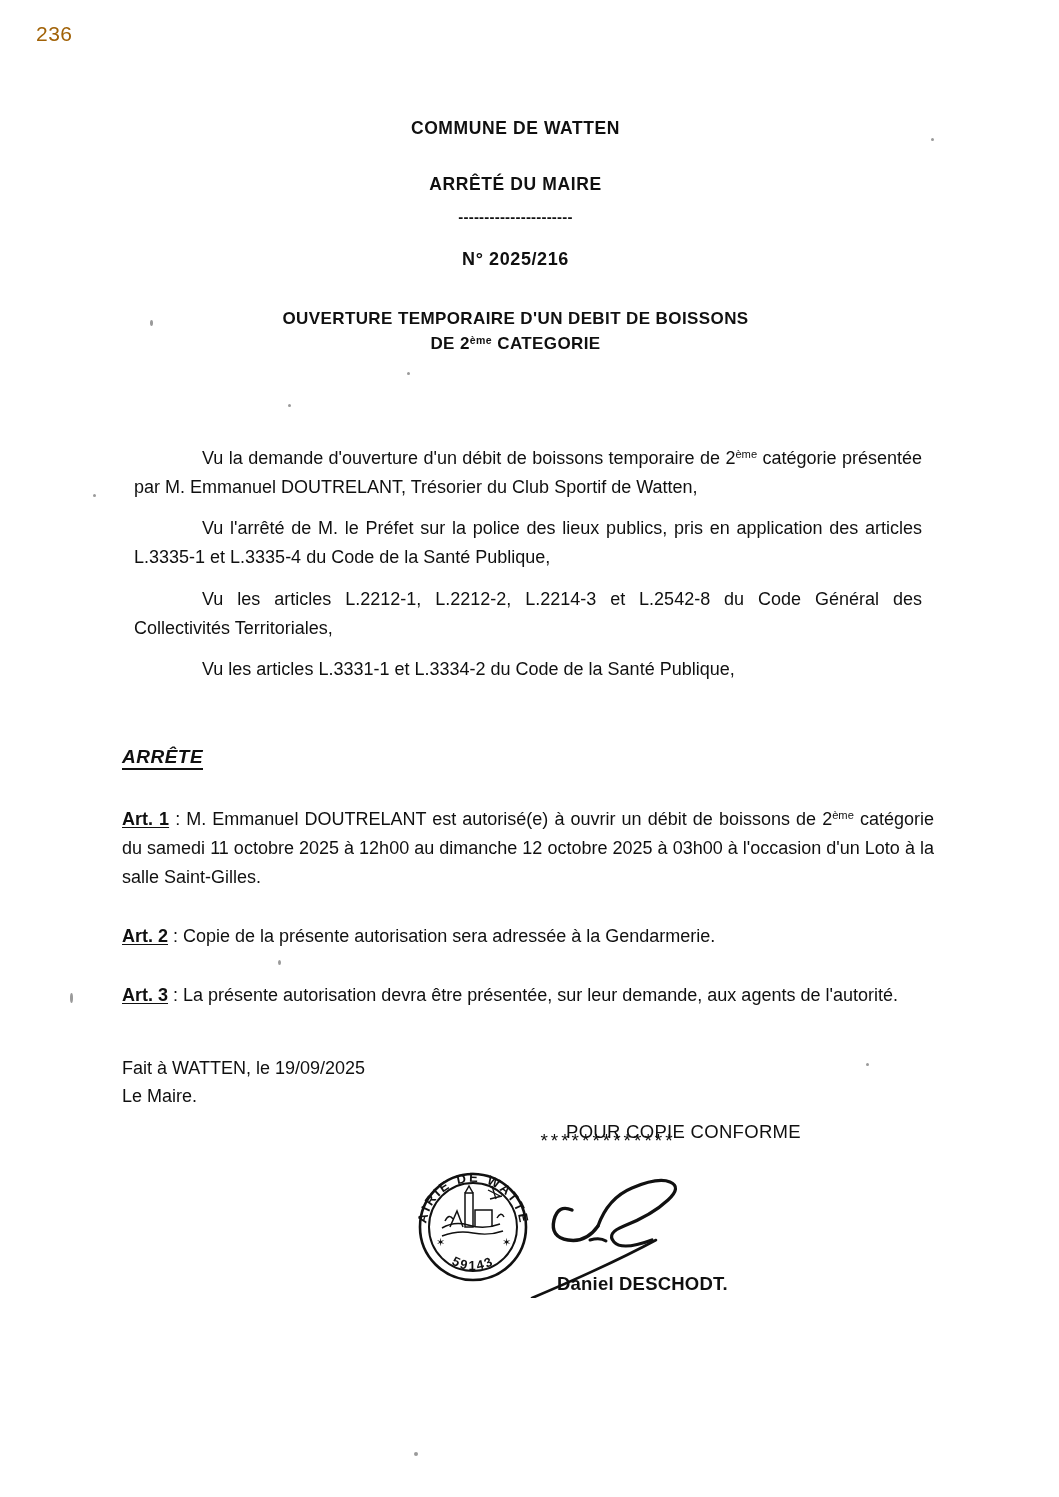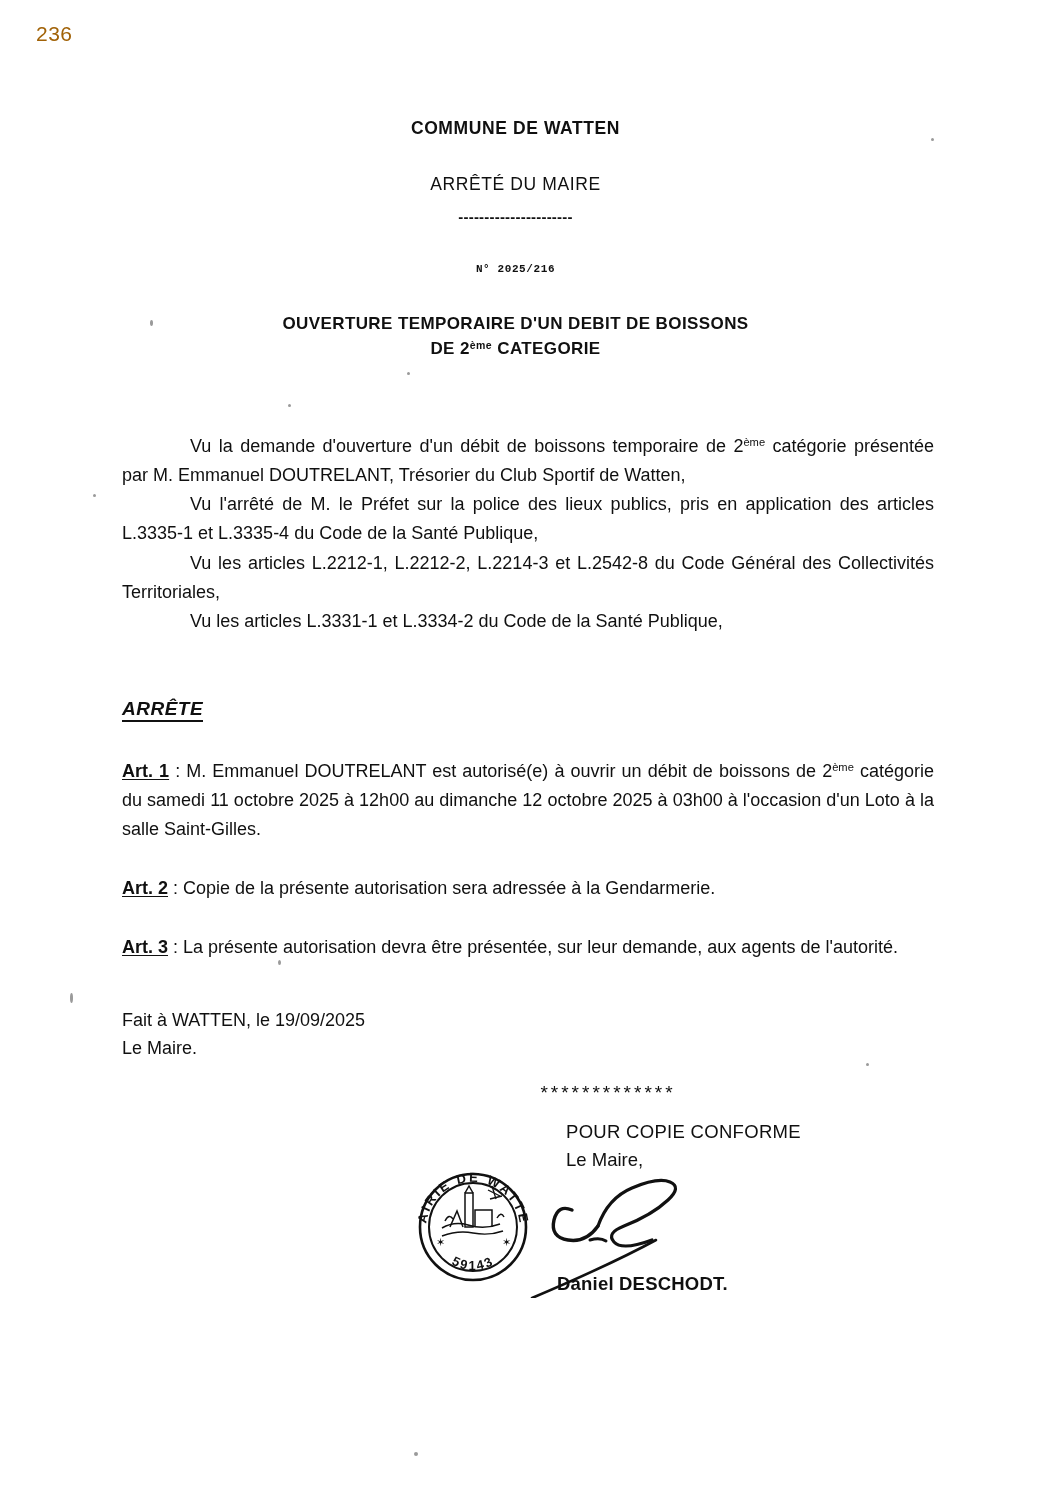--- a/index.html
+++ b/index.html
@@ -37,36 +37,35 @@
     text-align: center;
   }
   .header .commune {
     font-size: 17.5px;
     font-weight: bold;
     letter-spacing: 0.6px;
   }
   .header .arrete-maire {
     margin-top: 35px;
     font-size: 17.5px;
-    font-weight: normal;
+    font-weight: bold;
     letter-spacing: 0.6px;
   }
   .header .dashline {
     margin-top: 13px;
     font-size: 15px;
     font-weight: bold;
     letter-spacing: 0.2px;
     color: #111;
   }
   .header .numero {
-    margin-top: 38px;
-    font-size: 11px;
+    margin-top: 24px;
+    font-size: 18px;
     font-weight: bold;
     letter-spacing: 0.6px;
-    font-family: Liberation Mono, monospace;
   }
   .header .subject {
     margin-top: 37px;
     font-size: 17px;
     font-weight: bold;
     letter-spacing: 0.4px;
     line-height: 1.45;
   }
   sup {
     font-size: 0.62em;
@@ -81,21 +80,21 @@
     top: 432px;
     width: 812px;
     font-size: 18px;
     line-height: 1.62;
   }
   .intro {
     margin: 0 0 22px 0;
     padding-left: 68px;
   }
   .vu {
-    margin: 0;
+    margin: 12px;
     text-align: justify;
     text-indent: 68px;
     text-justify: inter-word;
   }
   .vu:last-of-type {
     text-align: left;
   }
 
   .arrete-word {
     margin-top: 58px;
@@ -228,21 +227,20 @@
     <div class="closing">
       <div>Fait à WATTEN, le 19/09/2025</div>
       <div>Le Maire.</div>
     </div>
 
     <div class="stars">*************</div>
   </div>
 
   <div class="sig-block">
     <div class="conforme">POUR COPIE CONFORME</div>
-    <div>Le Maire,</div>
   </div>
 
   <div class="stamp">
     <svg viewBox="0 0 122 122" width="122" height="122" aria-hidden="true">
       <defs>
         <path id="arcTop" d="M 14,63 A 47,47 0 0 1 108,63" fill="none"></path>
         <path id="arcBottom" d="M 20,63 A 41,41 0 0 0 102,63" fill="none"></path>
       </defs>
       <circle cx="61" cy="61" r="53" fill="none" stroke="#111" stroke-width="2.6"></circle>
       <circle cx="61" cy="61" r="44" fill="none" stroke="#111" stroke-width="2"></circle>

